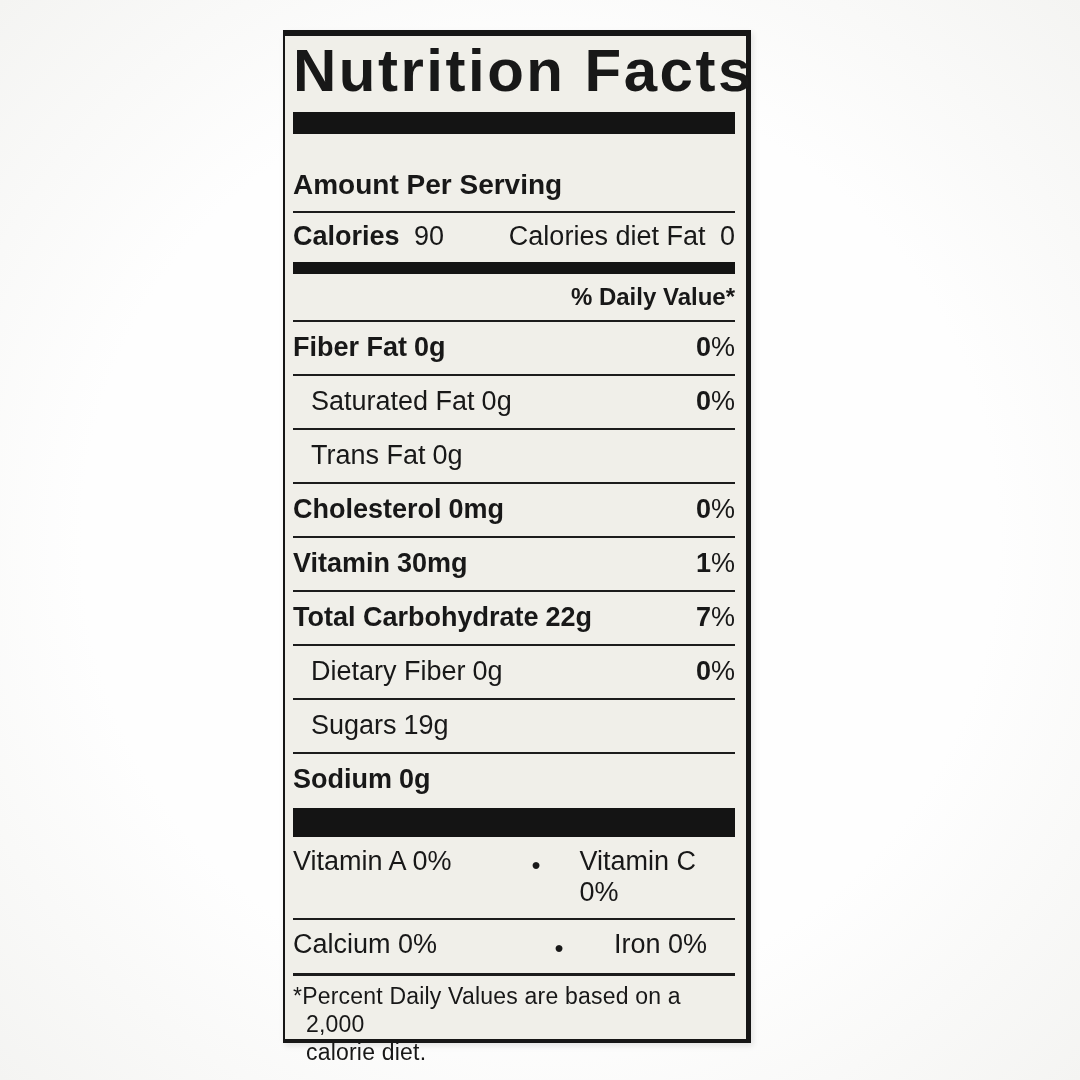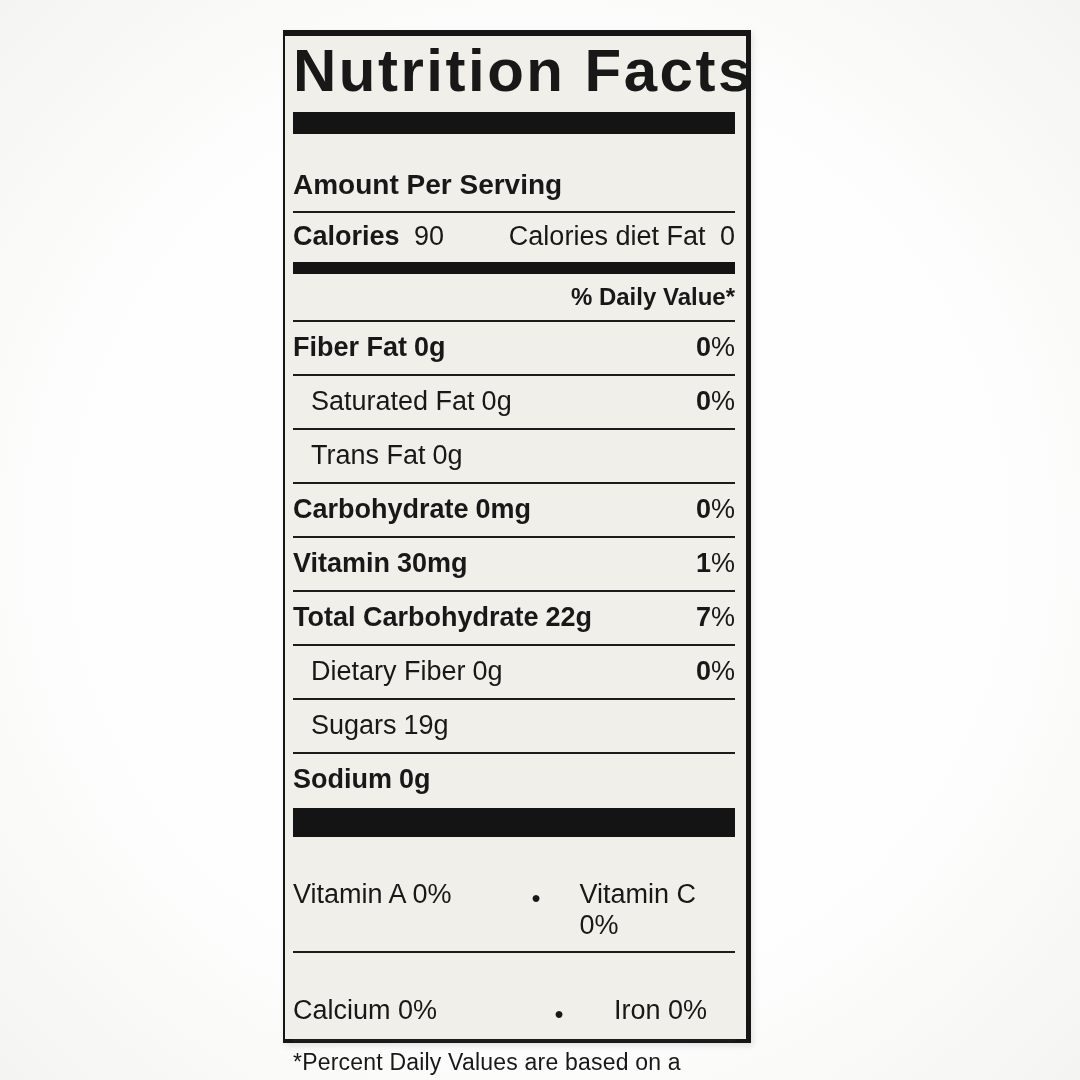--- a/index.html
+++ b/index.html
@@ -87,21 +87,21 @@
   .dv .dv-num { font-weight: bold; }
   .micro-row {
     display: flex;
     align-items: baseline;
     font-size: 27px;
     line-height: 31px;
     padding: 9px 0 10px 0;
     border-bottom: 2px solid #1c1c1c;
   }
   .micro-row.last { border-bottom: 3px solid #1c1c1c; gap: 11px; }
-  .micro-left { width: 245px; margin-top: 33px; }
+  .micro-left { width: 245px; }
   .micro-bullet { width: 20px; text-align: center; font-size: 16px; }
   .micro-right { margin-left: 34px; }
   .nf-footnote {
     font-size: 23px;
     line-height: 28px;
     padding-top: 6px;
     padding-left: 13px;
     text-indent: -13px;
     white-space: pre-line;
     letter-spacing: 0.2px;
@@ -144,21 +144,21 @@
       <span class="n-name"><span>Saturated Fat</span><span class="n-amount">0g</span></span>
       <span class="dv"><span class="dv-num">0</span><span>%</span></span>
     </div>
 
     <div class="nutri-row indent">
       <span class="n-name"><span>Trans Fat</span><span class="n-amount">0g</span></span>
       <span class="dv"><span class="dv-num"></span><span></span></span>
     </div>
 
     <div class="nutri-row bold">
-      <span class="n-name"><span>Carbohydrate</span><span class="n-amount">0mg</span></span>
+      <span class="n-name"><span>Cholesterol</span><span class="n-amount">0mg</span></span>
       <span class="dv"><span class="dv-num">0</span><span>%</span></span>
     </div>
 
     <div class="nutri-row bold">
       <span class="n-name"><span>Vitamin</span><span class="n-amount">30mg</span></span>
       <span class="dv"><span class="dv-num">1</span><span>%</span></span>
     </div>
 
     <div class="nutri-row bold">
       <span class="n-name"><span>Total Carbohydrate</span><span class="n-amount">22g</span></span>

